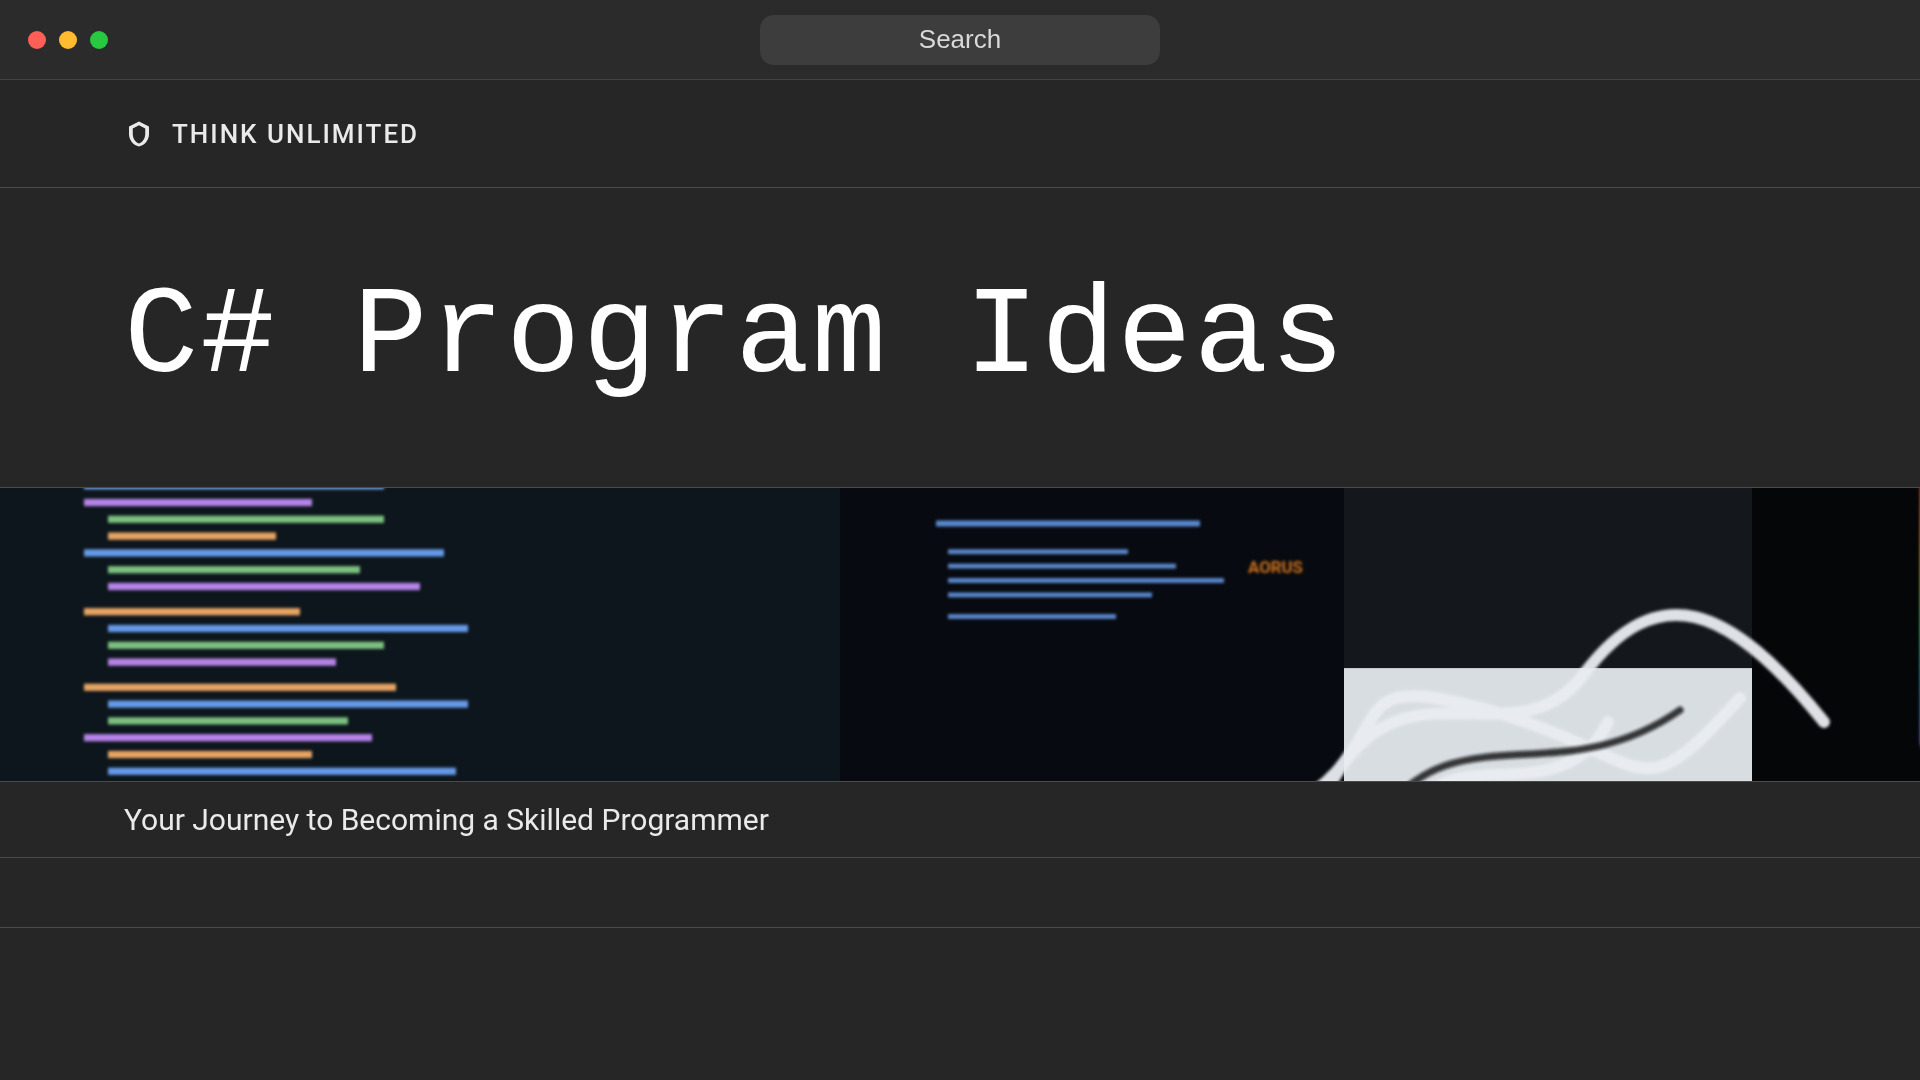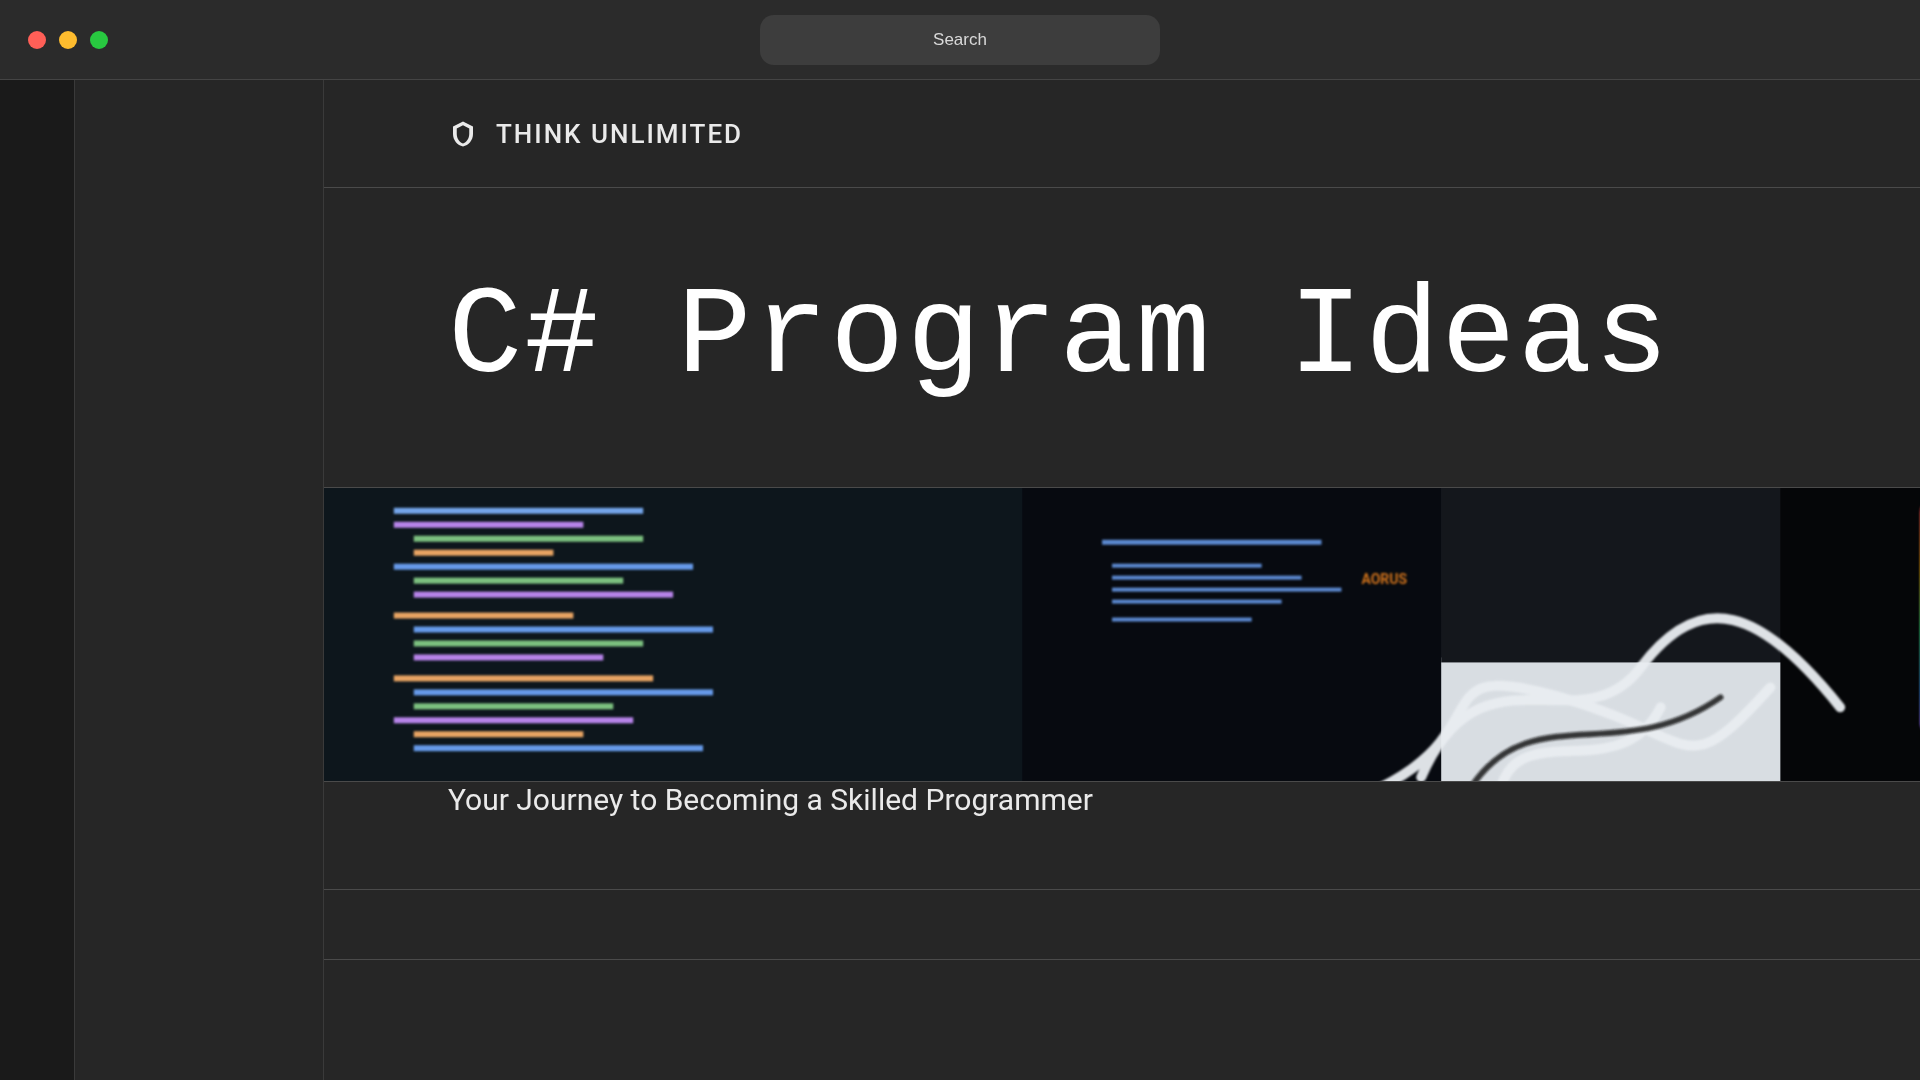--- a/index.html
+++ b/index.html
@@ -41,30 +41,31 @@
   left: 50%;
   transform: translateX(-50%);
 }
 .search {
   width: 400px;
   height: 50px;
   border-radius: 14px;
   background: #3d3d3d;
   border: none;
   color: #14b8a6;
-  font-size: 17px;
+  font-size: 26px;
   text-align: center;
   outline: none;
 }
 .search::placeholder { color: #d9d9d9; }
 
 
 .workspace {
   display: flex;
   height: calc(1080px - 80px);
+  flex-direction: column;
 }
 .gutter-left {
   width: 74px;
   background: #1a1a1a;
   flex: none;
 }
 .sidebar-strip {
   width: 250px;
   background: #262626;
   border-left: 1px solid #3a3a3a;
@@ -121,23 +122,23 @@
   overflow: hidden;
   position: relative;
 }
 .hero-image {
   width: 100%;
   height: 100%;
   display: block;
 }
 
 .subtitle-row {
-  height: 108px;
-  display: flex;
-  align-items: flex-start;
+  height: 76px;
+  display: flex;
+  align-items: center;
   padding-left: 124px;
   border-bottom: 1px solid #4a4a4a;
 }
 .subtitle {
   font-size: 30px;
   font-weight: 400;
   color: #eaeaea;
 }
 
 .spacer-row {

